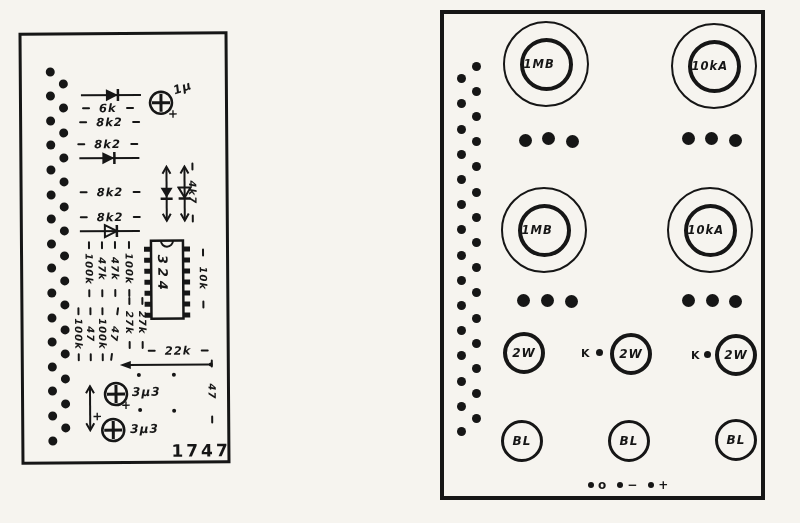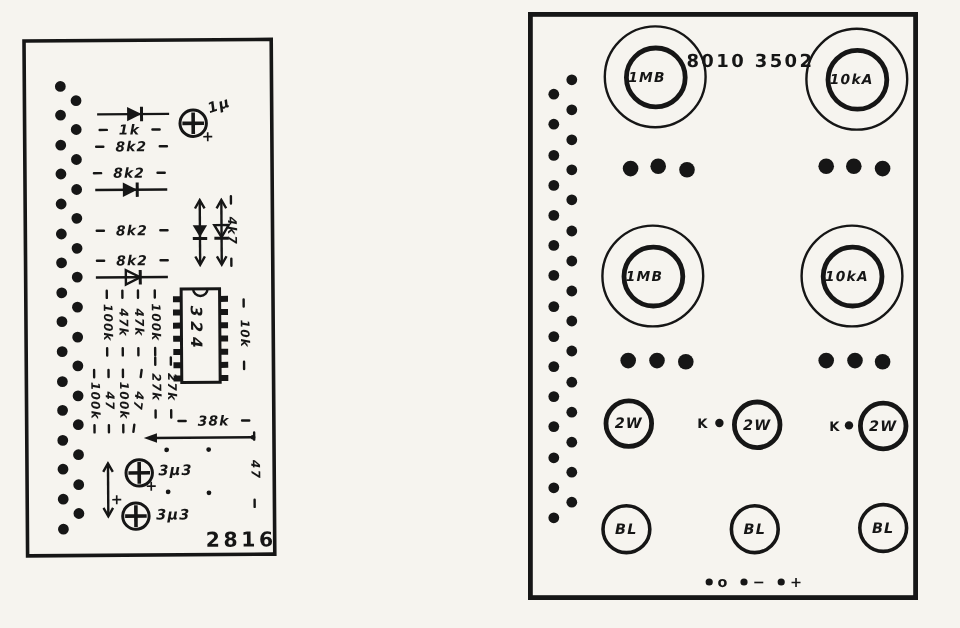--- a/index.html
+++ b/index.html
@@ -59,21 +59,21 @@
     <svg class="abs" style="left:126px;top:55px" width="26" height="26" viewBox="0 0 26 26">
       <circle cx="13" cy="13" r="11" fill="none" stroke="currentColor" stroke-width="2.5"></circle>
       <line x1="13" y1="4" x2="13" y2="22" stroke="currentColor" stroke-width="3"></line>
       <line x1="4" y1="13" x2="22" y2="13" stroke="currentColor" stroke-width="3"></line>
     </svg>
     <span class="handlbl" style="left:151px;top:46px;transform:rotate(-18deg)">1μ</span>
     <span class="plus" style="left:146px;top:72px">+</span>
 
     <div class="hres" style="left:60px;top:66px">
       <span class="dh"></span>
-      <span>1k</span>
+      <span>6k</span>
       <span class="dh"></span>
     </div>
     <div class="hres" style="left:57px;top:80px">
       <span class="dh"></span>
       <span>8k2</span>
       <span class="dh"></span>
     </div>
     <div class="hres" style="left:55px;top:102px">
       <span class="dh"></span>
       <span>8k2</span>
@@ -196,21 +196,21 @@
       <span class="dv"></span>
     </div>
     <div class="vres" style="left:112px;top:262px;height:52px">
       <span class="dv"></span>
       <span class="lbl">27k</span>
       <span class="dv"></span>
     </div>
 
     <div class="hres" style="left:124px;top:309px">
       <span class="dh"></span>
-      <span>38k</span>
+      <span>22k</span>
       <span class="dh"></span>
     </div>
     <svg class="abs" style="left:96px;top:324px" width="94" height="12" viewBox="0 0 94 12">
       <line x1="8" y1="6" x2="90" y2="6" stroke="currentColor" stroke-width="2"></line>
       <polygon points="0,6 11,2 11,10" fill="currentColor"></polygon>
       <circle cx="91" cy="6" r="2" fill="currentColor"></circle>
     </svg>
 
     <div class="vres" style="left:181px;top:325px;height:64px">
       <span class="dv"></span>
@@ -233,21 +233,21 @@
     <span class="plus" style="left:97px;top:363px">+</span>
 
     <svg class="abs" style="left:76px;top:382px" width="26" height="26" viewBox="0 0 26 26">
       <circle cx="13" cy="13" r="11" fill="none" stroke="currentColor" stroke-width="2.5"></circle>
       <line x1="13" y1="4" x2="13" y2="22" stroke="currentColor" stroke-width="3"></line>
       <line x1="4" y1="13" x2="22" y2="13" stroke="currentColor" stroke-width="3"></line>
     </svg>
     <span class="handlbl" style="left:106px;top:387px">3μ3</span>
     <span class="plus" style="left:68px;top:374px">+</span>
 
-    <span class="boardnum" style="left:147px;top:406px">2816</span>
+    <span class="boardnum" style="left:147px;top:406px">1747</span>
   <div class="dot" style="left: 23.5px; top: 31.5px; width: 9px; height: 9px;"></div>
       <div class="dot" style="left: 36.5px; top: 43.8px; width: 9px; height: 9px;"></div>
       <div class="dot" style="left: 23.5px; top: 56.1px; width: 9px; height: 9px;"></div>
       <div class="dot" style="left: 36.5px; top: 68.4px; width: 9px; height: 9px;"></div>
       <div class="dot" style="left: 23.5px; top: 80.7px; width: 9px; height: 9px;"></div>
       <div class="dot" style="left: 36.5px; top: 93px; width: 9px; height: 9px;"></div>
       <div class="dot" style="left: 23.5px; top: 105.3px; width: 9px; height: 9px;"></div>
       <div class="dot" style="left: 36.5px; top: 117.6px; width: 9px; height: 9px;"></div>
       <div class="dot" style="left: 23.5px; top: 129.9px; width: 9px; height: 9px;"></div>
       <div class="dot" style="left: 36.5px; top: 142.2px; width: 9px; height: 9px;"></div>
@@ -273,21 +273,20 @@
       <div class="dot" style="left: 36.5px; top: 388.2px; width: 9px; height: 9px;"></div>
       <div class="dot" style="left: 23.5px; top: 400.5px; width: 9px; height: 9px;"></div>
       <div class="dot" style="left: 113px; top: 338px; width: 4px; height: 4px;"></div>
       <div class="dot" style="left: 148px; top: 338px; width: 4px; height: 4px;"></div>
       <div class="dot" style="left: 114px; top: 373px; width: 4px; height: 4px;"></div>
       <div class="dot" style="left: 148px; top: 374px; width: 4px; height: 4px;"></div>
     </div>
 
   <div id="right-board" class="board">
 
-    <span class="partnum" style="left:128px;top:28px">8010 3502</span>
 
     <div class="pot" style="left:59px;top:7px">
       <div class="pot-inner">
         <span>1MB</span>
       </div>
     </div>
     <div class="pot" style="left:227px;top:9px">
       <div class="pot-inner">
         <span>10kA</span>
       </div>

